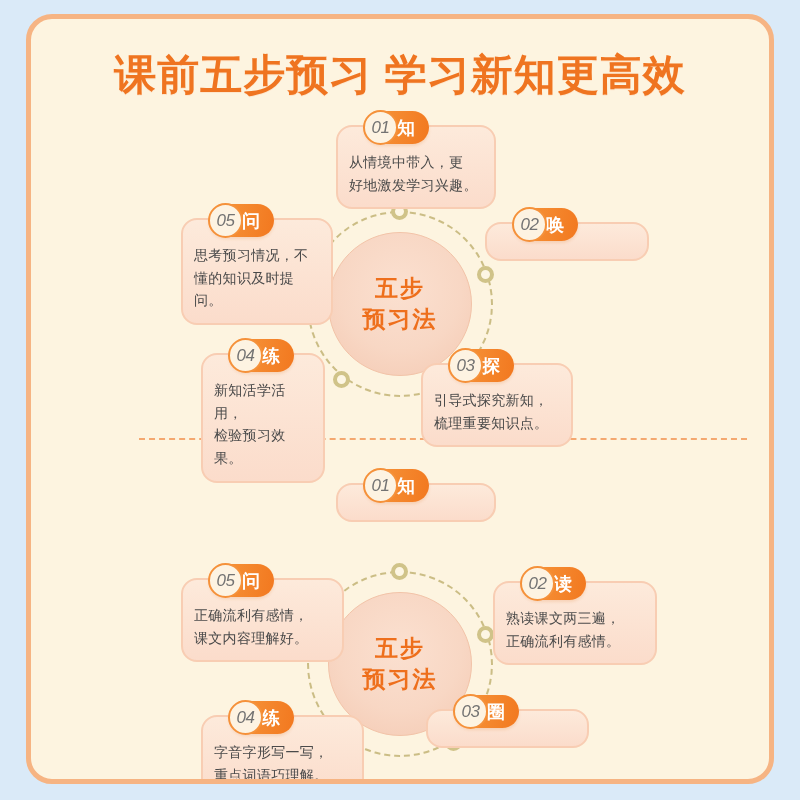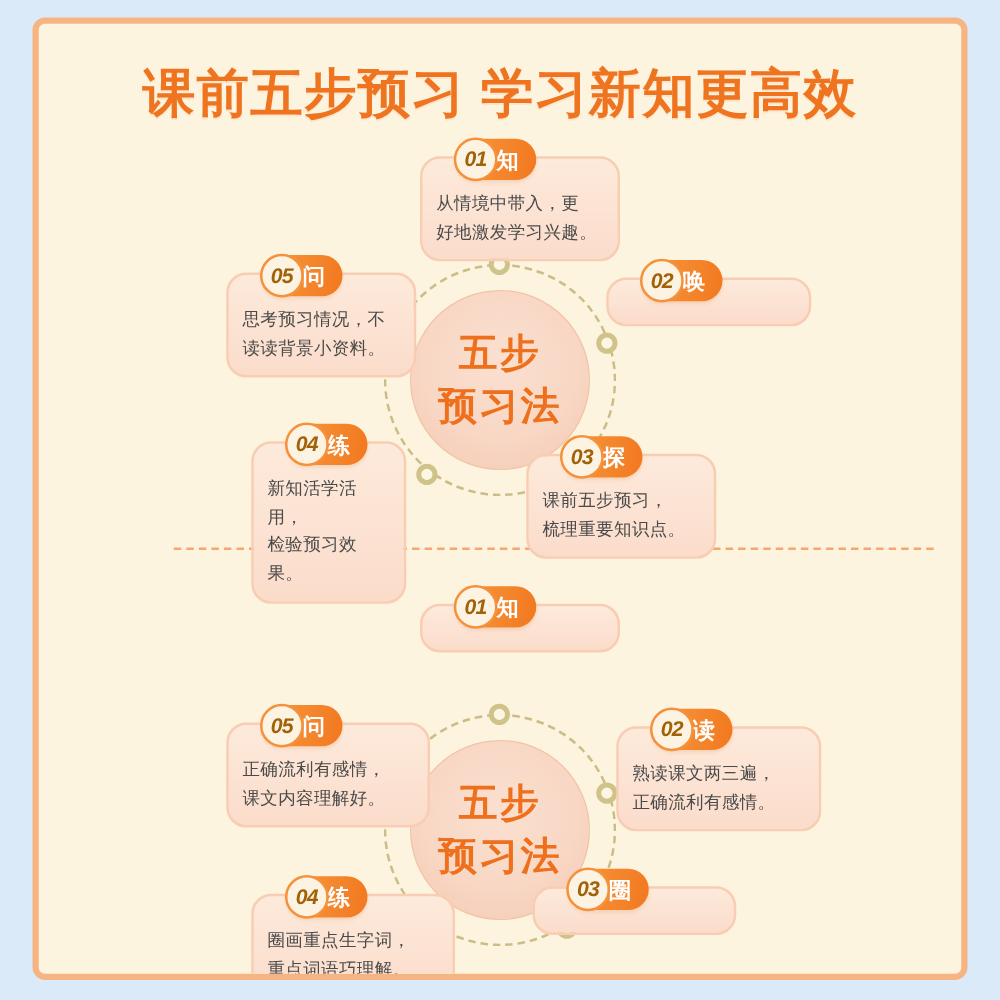--- a/index.html
+++ b/index.html
@@ -24,21 +24,21 @@
   
   .panel {
     position: absolute;
     left: 26px;
     top: 14px;
     width: 748px;
     height: 770px;
     box-sizing: border-box;
     background: #fdf4e0;
     border: 5px solid #f6b483;
-    border-radius: 10px;
+    border-radius: 26px;
     overflow: hidden;
   }
 
   
   .title {
     position: absolute;
     left: 0;
     top: 28px;
     width: 100%;
     text-align: center;
@@ -91,21 +91,21 @@
     box-sizing: border-box;
     border-radius: 50%;
     background: radial-gradient(circle at 50% 40%, #fbe0d0 0%, #f8d7c4 55%, #f4c9b2 100%);
     border: 1px solid #f2c3a8;
     display: flex;
     flex-direction: column;
     align-items: center;
     justify-content: center;
   }
   .hub-line {
-    font-size: 31px;
+    font-size: 23px;
     font-weight: bold;
     color: #ee6f1c;
     line-height: 1.35;
     letter-spacing: 2px;
   }
   .hub-dot {
     position: absolute;
     width: 17px;
     height: 17px;
     box-sizing: border-box;
@@ -152,23 +152,23 @@
     width: 35px;
     height: 35px;
     box-sizing: border-box;
     border-radius: 50%;
     background: #fdf3e2;
     border: 2.5px solid #f5913a;
     display: flex;
     align-items: center;
     justify-content: center;
     font-size: 17px;
-    font-weight: bold;
+    font-weight: normal;
     font-style: italic;
-    color: #a16207;
+    color: #737373;
     letter-spacing: -0.5px;
   }
   .badge-label {
     font-size: 18px;
     font-weight: bold;
     color: #ffffff;
     letter-spacing: 1px;
   }
 </style>
 </head>
@@ -210,40 +210,40 @@
           <div class="badge-num">02</div>
           <div class="badge-label">唤</div>
         </div>
       </div>
 
       <div class="card" style="left: 390px; top: 272px; width: 152px;">
         <div class="badge">
           <div class="badge-num">03</div>
           <div class="badge-label">探</div>
         </div>
-        <div class="card-text">课前五步预习，
+        <div class="card-text">引导式探究新知，
 梳理重要知识点。</div>
       </div>
 
       <div class="card" style="left: 170px; top: 262px; width: 124px;">
         <div class="badge">
           <div class="badge-num">04</div>
           <div class="badge-label">练</div>
         </div>
         <div class="card-text">新知活学活用，
 检验预习效果。</div>
       </div>
 
       <div class="card" style="left: 150px; top: 127px; width: 152px;">
         <div class="badge">
           <div class="badge-num">05</div>
           <div class="badge-label">问</div>
         </div>
         <div class="card-text">思考预习情况，不
-读读背景小资料。</div>
+懂的知识及时提问。</div>
       </div>
 
     </div>
 
     <div class="section" style="top: 432px;">
 
       <div class="hub-wrap" style="left: 276px; top: 120px;">
         <div class="hub-dashed"></div>
         <div class="hub-dot" style="left: 84px; top: -8px;"></div>
         <div class="hub-dot" style="left: 170px; top: 55px;"></div>
@@ -277,21 +277,21 @@
           <div class="badge-num">03</div>
           <div class="badge-label">圈</div>
         </div>
       </div>
 
       <div class="card" style="left: 170px; top: 264px; width: 163px;">
         <div class="badge">
           <div class="badge-num">04</div>
           <div class="badge-label">练</div>
         </div>
-        <div class="card-text">圈画重点生字词，
+        <div class="card-text">字音字形写一写，
 重点词语巧理解。</div>
       </div>
 
       <div class="card" style="left: 150px; top: 127px; width: 163px;">
         <div class="badge">
           <div class="badge-num">05</div>
           <div class="badge-label">问</div>
         </div>
         <div class="card-text">正确流利有感情，
 课文内容理解好。</div>

